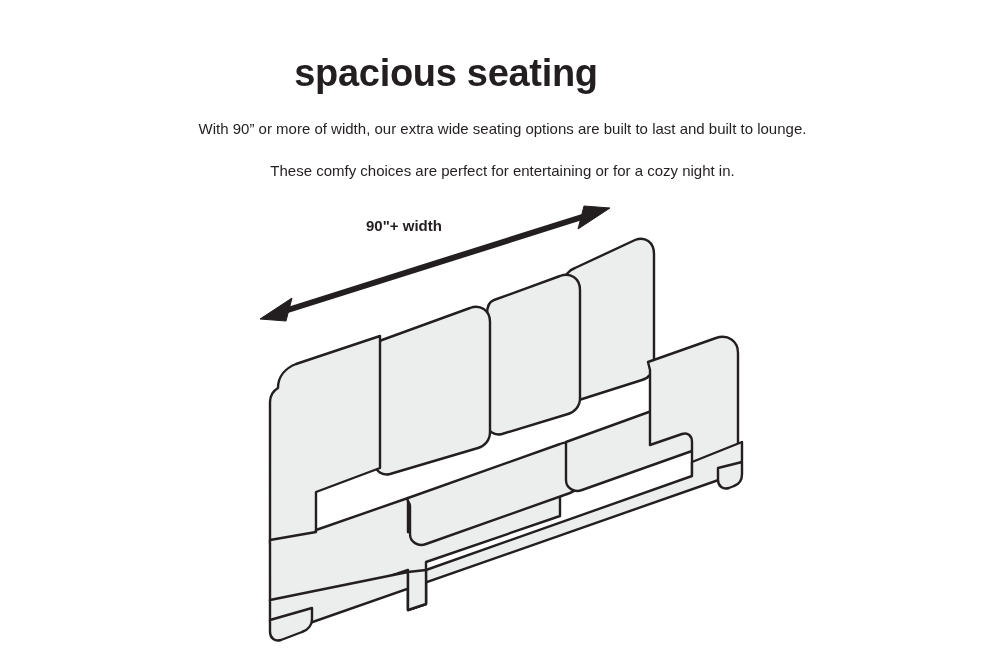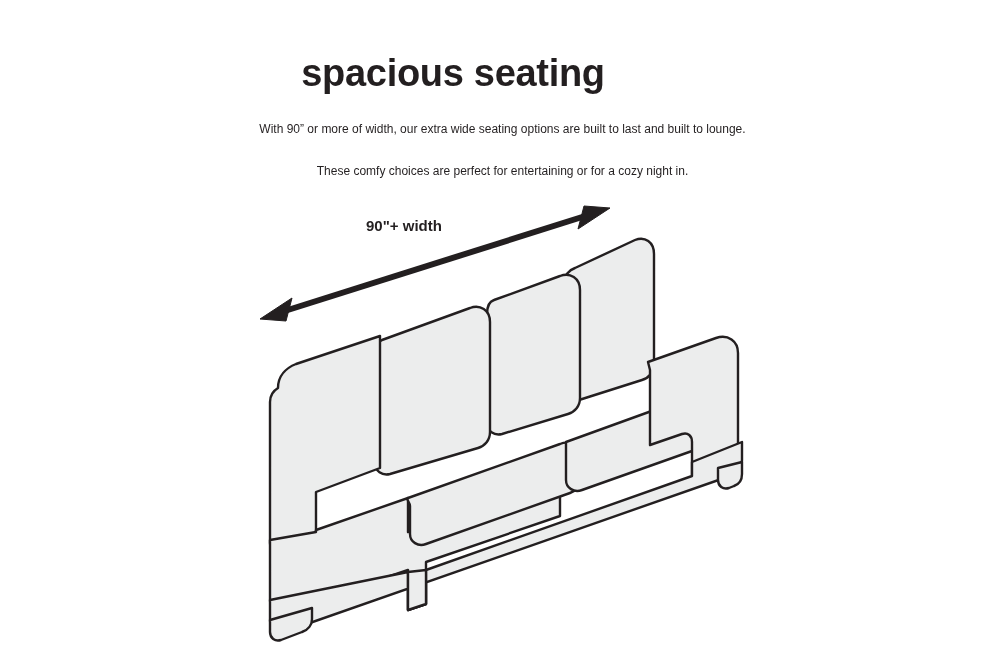--- a/index.html
+++ b/index.html
@@ -16,36 +16,36 @@
   }
   .page {
     position: relative;
     width: 1005px;
     height: 671px;
     background: #ffffff;
   }
   .headline {
     position: absolute;
     top: 52px;
-    left: 12px;
+    left: 5px;
     width: 882px;
     text-align: center;
     font-size: 38px;
     font-weight: bold;
     letter-spacing: -0.3px;
     color: #231f20;
     line-height: 1.15;
   }
   .subcopy {
     position: absolute;
     top: 116px;
     left: 50px;
     width: 905px;
     text-align: center;
-    font-size: 12px;
+    font-size: 15px;
     line-height: 26px;
     color: #231f20;
   }
   .subcopy .line2 {
     display: block;
     margin-top: 16px;
   }
   .dim-label {
     position: absolute;
     top: 217px;

